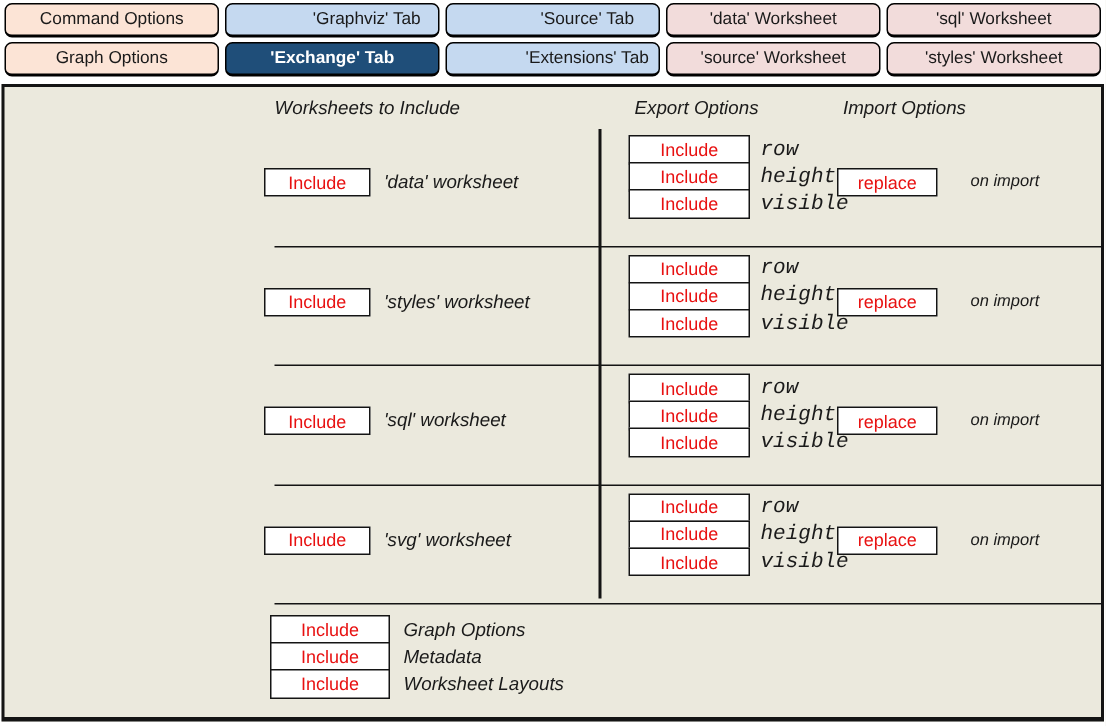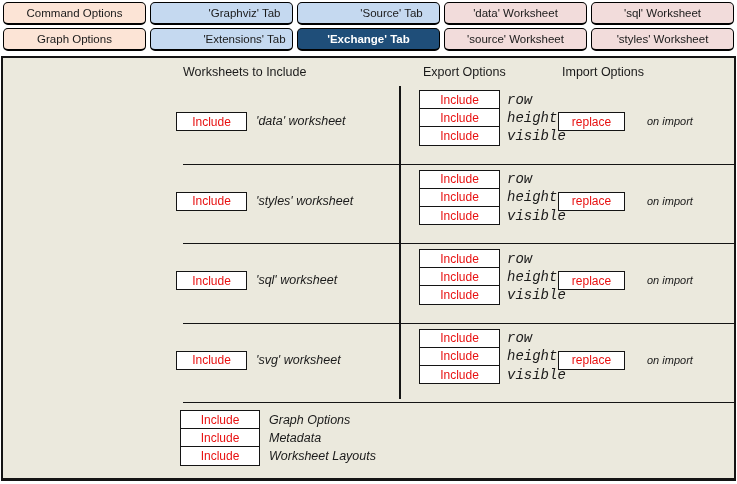--- a/index.html
+++ b/index.html
@@ -38,21 +38,21 @@
   
   .panel {
     position: absolute; left: 1px; top: 56px;
     width: 735px; height: 425px;
     background: var(--panel_bg, #EBE9DD);
     border: 2px solid var(--border, #141414);
     border-bottom-width: 3px;
   }
   .col-header {
     position: absolute;
-    font-size: 12.5px; 
+    font-size: 12.5px; font-style: italic;
     white-space: nowrap;
   }
   .hdr-worksheets { left: 180px; top: 7px; }
   .hdr-export     { left: 420px; top: 7px; }
   .hdr-import     { left: 559px; top: 7px; }
 
   .v-divider {
     position: absolute; left: 396px; top: 28px;
     width: 1.5px; height: 313px;
     background: var(--border, #141414);
@@ -104,22 +104,22 @@
 <body>
 
 <div class="toolbar">
   <div class="tb-btn tb-command">Command Options</div>
   <div class="tb-btn tb-tab">'Graphviz' Tab</div>
   <div class="tb-btn tb-tab">'Source' Tab</div>
   <div class="tb-btn tb-worksheet">'data' Worksheet</div>
   <div class="tb-btn tb-worksheet">'sql' Worksheet</div>
 
   <div class="tb-btn tb-command">Graph Options</div>
+  <div class="tb-btn tb-tab-sel">'Exchange' Tab</div>
   <div class="tb-btn tb-tab">'Extensions' Tab</div>
-  <div class="tb-btn tb-tab-sel">'Exchange' Tab</div>
   <div class="tb-btn tb-worksheet">'source' Worksheet</div>
   <div class="tb-btn tb-worksheet">'styles' Worksheet</div>
 </div>
 
 <div class="panel">
 
   <div class="col-header hdr-worksheets">Worksheets to Include</div>
   <div class="col-header hdr-export">Export Options</div>
   <div class="col-header hdr-import">Import Options</div>
 

